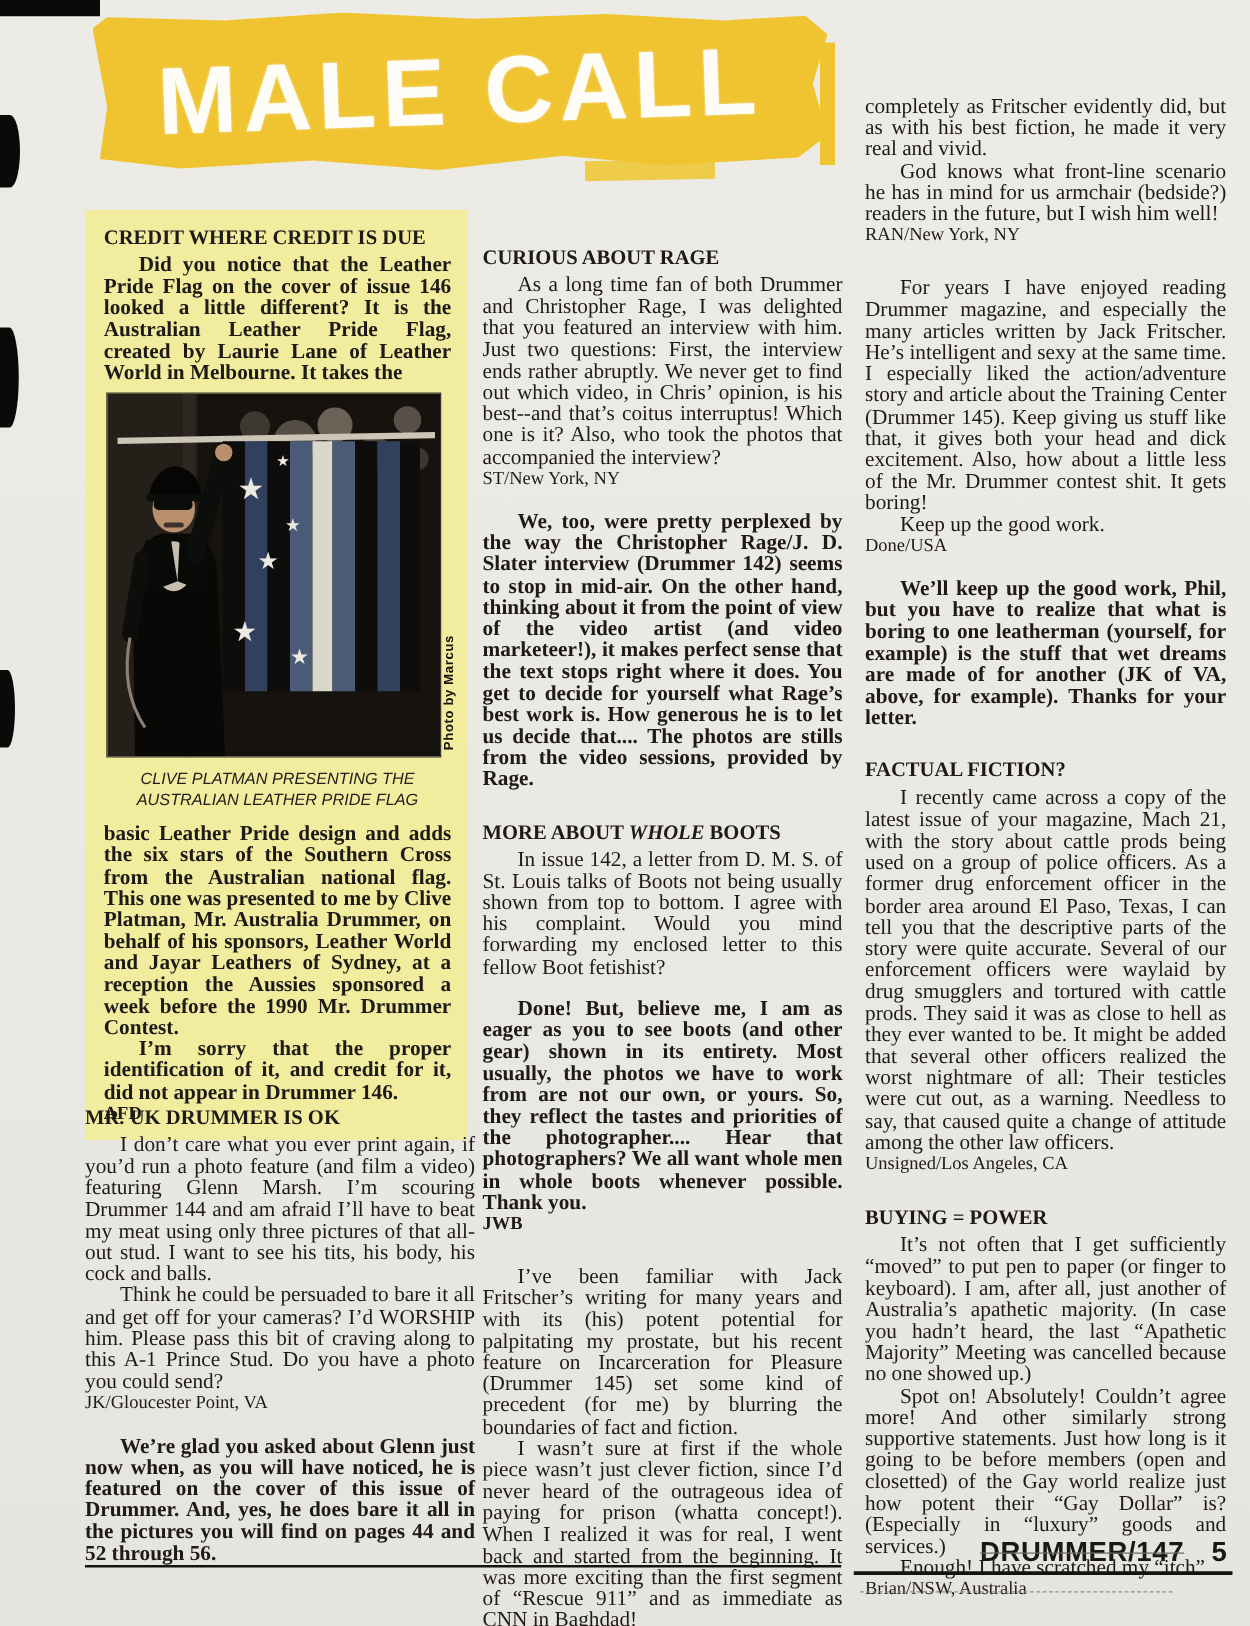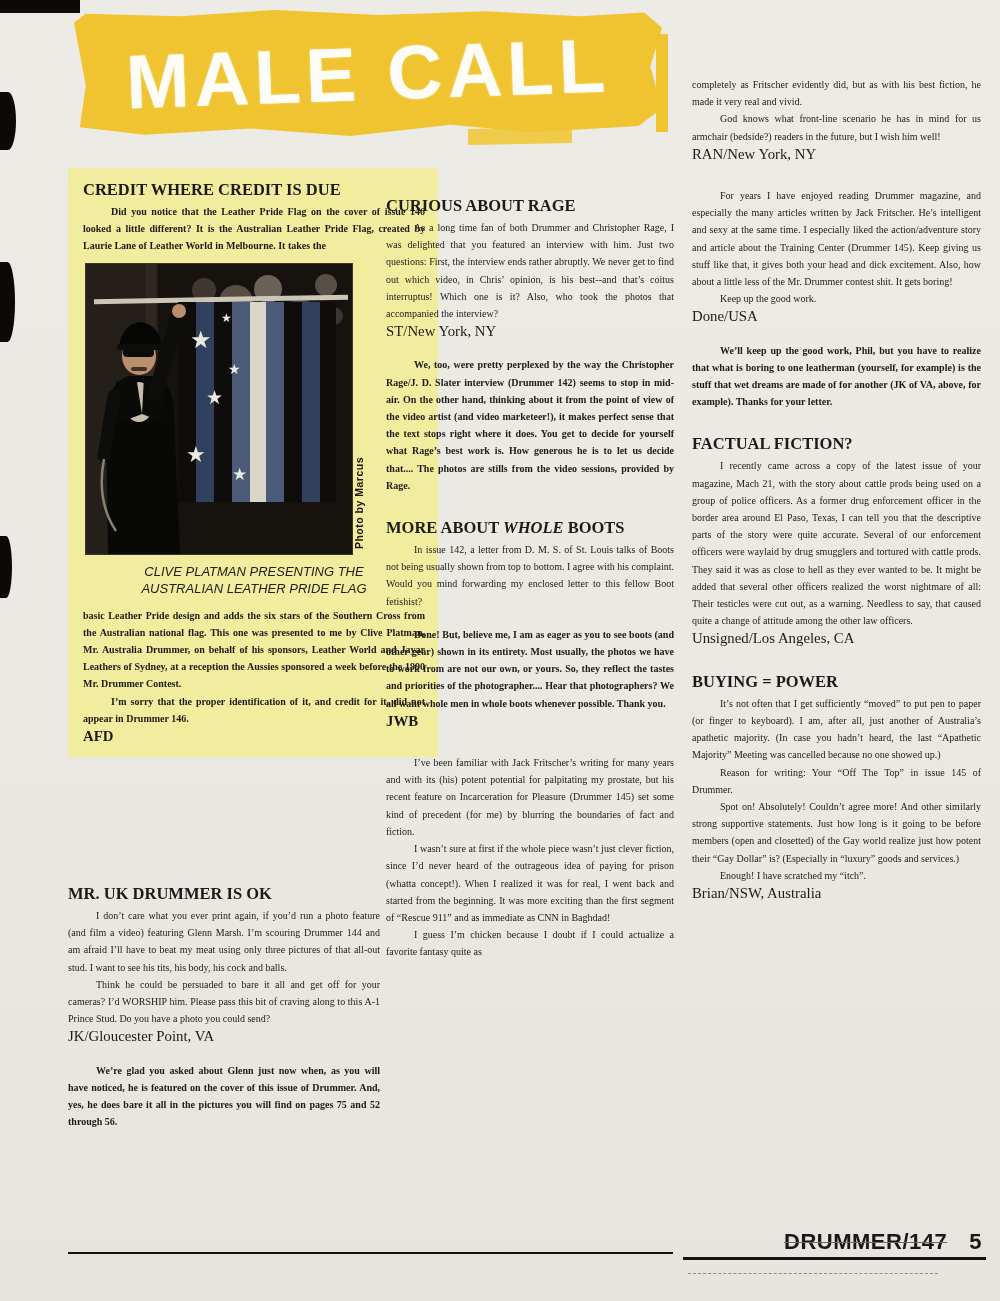--- a/index.html
+++ b/index.html
@@ -26,29 +26,29 @@
   .banner-tab{position:absolute;left:468px;top:128px;width:104px;height:16px;background:#efcb4a;transform:rotate(-1deg);}
   .banner-sliver{position:absolute;left:656px;top:34px;width:12px;height:98px;background:#f0c431;}
   .banner-title{
     font-family:"Liberation Sans",sans-serif;font-weight:900;
     font-size:76px;letter-spacing:5px;color:#fdfcf7;
     transform:rotate(-2deg);text-shadow:0 0 2px rgba(255,255,255,.6);
     white-space:nowrap;
   }
   
   .h{font-weight:bold;font-size:16.5px;line-height:20px;margin:0 0 3px 0;}
-  .p{font-size:10px;line-height:17.2px;text-align:justify;margin:0;}
+  .p{font-size:17px;line-height:17.2px;text-align:justify;margin:0;}
   .ind{text-indent:28px;}
   .b{font-weight:bold;}
   .sig{font-size:14.8px;line-height:17.2px;text-align:left;margin:1px 0 0 0;}
   .gap{height:16px;}
   .gap-lg{height:24px;}
   
   .letterbox{
-    position:absolute;left:68px;top:168px;width:370px;
+    position:absolute;left:68px;top:168px;width:306px;
     background:#f2ec9f;box-sizing:border-box;
     padding:12px 13px 12px 15px;
   }
   .col-left-white{position:absolute;left:68px;top:884px;width:312px;}
   .col-mid{position:absolute;left:386px;top:196px;width:288px;}
   .col-right{position:absolute;left:692px;top:76px;width:289px;}
   
   .photo-wrap{position:relative;width:266px;margin:8px 0 4px 2px;}
   .photo-wrap svg{display:block;border:1px solid #3a362f;}
   .photo-credit{
@@ -157,21 +157,21 @@
     <p class="p b ind">I’m sorry that the proper identification of it, and credit for it, did not appear in Drummer 146.</p>
     <p class="sig b">AFD</p>
   </div>
 
   <div class="col-left-white">
     <p class="h">MR. UK DRUMMER IS OK</p>
     <p class="p ind">I don’t care what you ever print again, if you’d run a photo feature (and film a video) featuring Glenn Marsh.  I’m scouring Drummer 144 and am afraid I’ll have to beat my meat using only three pictures of that all-out stud.  I want to see his tits, his body, his cock and balls.</p>
     <p class="p ind">Think he could be persuaded to bare it all and get off for your cameras?  I’d WORSHIP him.  Please pass this bit of craving along to this A-1 Prince Stud.  Do you have a photo you could send?</p>
     <p class="sig">JK/Gloucester Point, VA</p>
     <div class="gap"></div>
-    <p class="p b ind">We’re glad you asked about Glenn just now when, as you will have noticed, he is featured on the cover of this issue of Drummer.  And, yes, he does bare it all in the pictures you will find on pages 75 and 52 through 56.</p>
+    <p class="p b ind">We’re glad you asked about Glenn just now when, as you will have noticed, he is featured on the cover of this issue of Drummer.  And, yes, he does bare it all in the pictures you will find on pages 44 and 52 through 56.</p>
   </div>
 
   <div class="col-mid">
     <p class="h">CURIOUS ABOUT RAGE</p>
     <p class="p ind">As a long time fan of both Drummer and Christopher Rage, I was delighted that you featured an interview with him.  Just two questions: First, the interview ends rather abruptly.  We never get to find out which video, in Chris’ opinion, is his best--and that’s coitus interruptus!  Which one is it?  Also, who took the photos that accompanied the interview?</p>
     <p class="sig">ST/New York, NY</p>
     <div class="gap"></div>
     <p class="p b ind">We, too, were pretty perplexed by the way the Christopher Rage/J. D. Slater interview (Drummer 142) seems to stop in mid-air.  On the other hand, thinking about it from the point of view of the video artist (and video marketeer!), it makes perfect sense that the text stops right where it does.  You get to decide for yourself what Rage’s best work is.  How generous he is to let us decide that....  The photos are stills from the video sessions, provided by Rage.</p>
     <div class="gap-lg"></div>
 
@@ -200,21 +200,20 @@
     <p class="p b ind">We’ll keep up the good work, Phil, but you have to realize that what is boring to one leatherman (yourself, for example) is the stuff that wet dreams are made of for another (JK of VA, above, for example).  Thanks for your letter.</p>
     <div class="gap-lg"></div>
 
     <p class="h">FACTUAL FICTION?</p>
     <p class="p ind">I recently came across a copy of the latest issue of your magazine, Mach 21, with the story about cattle prods being used on a group of police officers.  As a former drug enforcement officer in the border area around El Paso, Texas, I can tell you that the descriptive parts of the story were quite accurate.  Several of our enforcement officers were waylaid by drug smugglers and tortured with cattle prods.  They said it was as close to hell as they ever wanted to be.  It might be added that several other officers realized the worst nightmare of all:  Their testicles were cut out, as a warning.  Needless to say, that caused quite a change of attitude among the other law officers.</p>
     <p class="sig">Unsigned/Los Angeles, CA</p>
     <div class="gap-lg"></div>
 
     <p class="h">BUYING = POWER</p>
     <p class="p ind">It’s not often that I get sufficiently “moved” to put pen to paper (or finger to keyboard).  I am, after all, just another of Australia’s apathetic majority.  (In case you hadn’t heard, the last “Apathetic Majority” Meeting was cancelled because no one showed up.)</p>
-    <p class="p ind">Reason for writing: Your “Off The Top” in issue 145 of Drummer.</p>
     <p class="p ind">Spot on!  Absolutely!  Couldn’t agree more! And other similarly strong supportive statements.  Just how long is it going to be before members (open and closetted) of the Gay world realize just how potent their “Gay Dollar” is?  (Especially in “luxury” goods and services.)</p>
     <p class="p ind">Enough!  I have scratched my “itch”.</p>
     <p class="sig">Brian/NSW, Australia</p>
   </div>
 
   <div class="rule-lm"></div>
   <div class="rule-r"></div>
   <div class="dashes"></div>
   <div class="footer-text">
     <span class="mag">DRUMMER/147</span><span class="pg">5</span>

